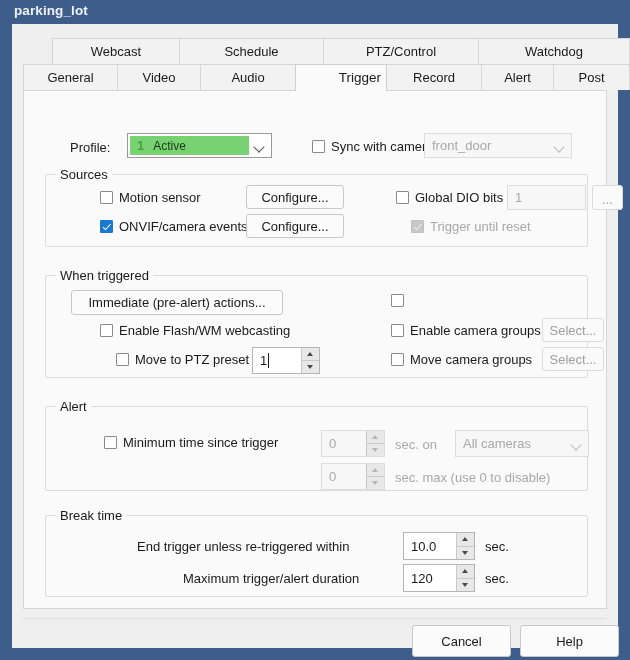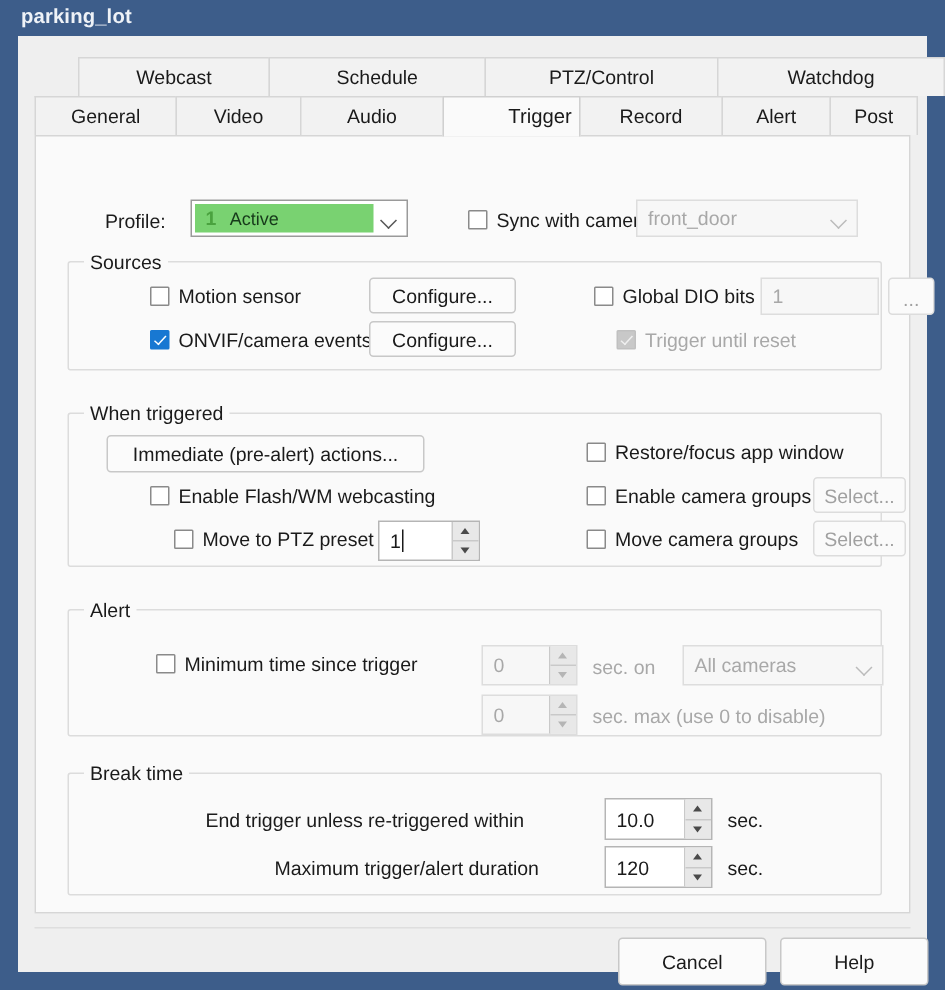--- a/index.html
+++ b/index.html
@@ -327,21 +327,21 @@
       </div>
       <div class="tab tabrow-bottom active" style="left:272px; width:92px; height:27px; line-height:26px;padding-left:38px;">
         <span>Trigger</span>
       </div>
       <div class="tab tabrow-bottom" style="left:363px; width:96px;">
         <span>Record</span>
       </div>
       <div class="tab tabrow-bottom" style="left:458px; width:73px;">
         <span>Alert</span>
       </div>
-      <div class="tab tabrow-bottom" style="left:530px; width:59px;">
+      <div class="tab tabrow-bottom" style="left:530px; width:77px;">
         <span>Post</span>
       </div>
     </div>
 
     <div class="tabpanel">
 
       <div class="lbl" style="left:46px; top:49px;">Profile:</div>
 
       <div class="combo profile" style="left:103px; top:42px; width:145px; height:25px;">
         <div class="inner">
@@ -419,21 +419,20 @@
               <span class="caret"></span>
           </span>
           <span class="sbtns">
             <span class="sb up"></span>
             <span class="sb dn"></span>
           </span>
         </div>
 
         <div class="cbwrap" style="left:313px; top:18px;">
           <span class="cb"></span>
-          <span class="cbtext">Restore/focus app window</span>
         </div>
 
         <div class="cbwrap" style="left:313px; top:47px;">
           <span class="cb"></span>
           <span class="cbtext">Enable camera groups</span>
         </div>
         <div class="btn dim" style="left:496px; top:42px; width:62px; height:24px;">
           <span>Select...</span>
         </div>
 

